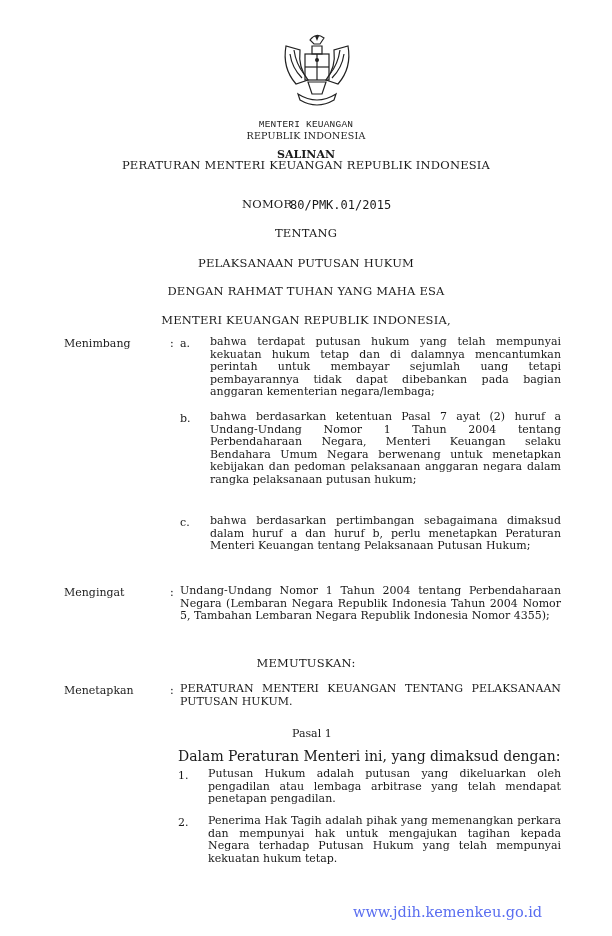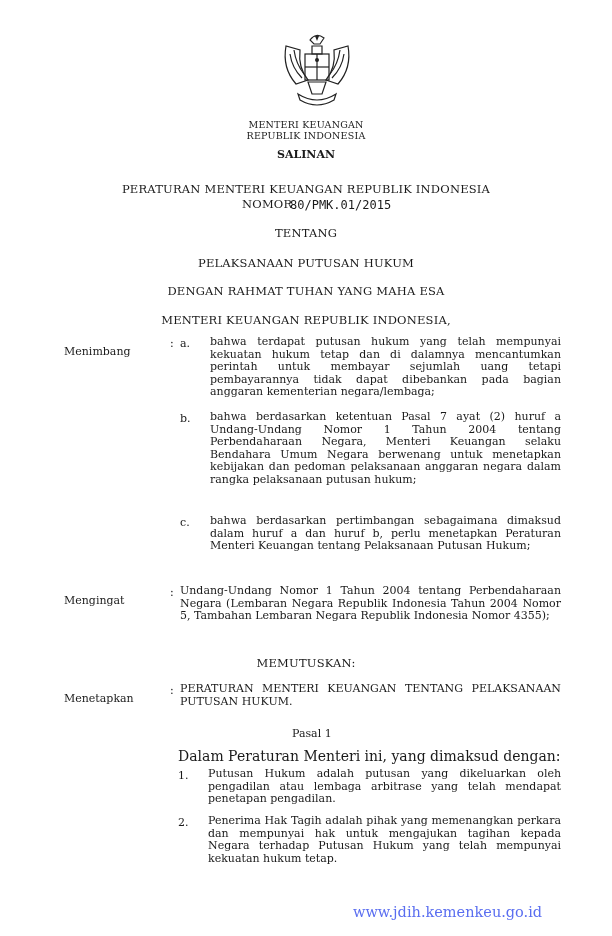--- a/index.html
+++ b/index.html
@@ -5,21 +5,21 @@
     html, body { margin: 0; padding: 0; background: #ffffff; }
     body { width: 612px; height: 936px; position: relative; overflow: hidden;
       font-family: "DejaVu Serif", "Liberation Serif", serif; color: #1a1a1a; }
     .abs { position: absolute; }
     .center { position: absolute; left: 0; width: 612px; text-align: center; }
     .emblem { position: absolute; left: 278px; top: 28px; width: 78px; height: 86px; }
     .hdr-small { font-size: 9.5px; letter-spacing: 0.2px; line-height: 11px; }
     .hdr-bold { font-weight: bold; font-size: 11px; }
     .t12 { font-size: 11.5px; letter-spacing: 0.2px; }
     .mono { font-family: "DejaVu Sans Mono", "Liberation Mono", monospace; font-size: 12px; }
-    .label { position: absolute; left: 64px; font-size: 11px; margin-top: 8px; }
+    .label { position: absolute; left: 64px; font-size: 11px; }
     .colon { position: absolute; left: 170px; font-size: 11px; }
     .marker { position: absolute; font-size: 11px; }
     .para { position: absolute; font-size: 11px; line-height: 12.5px; text-align: justify;
       text-align-last: left; }
     .para-right { width: 351px; left: 210px; }
     .url { position: absolute; left: 353px; top: 904px; font-size: 14.5px; color: #5a6ef0; }
   </style>
 </head>
 <body>
 
@@ -38,25 +38,25 @@
     <path d="M34 18 L44 18 L44 26 L34 26 Z"></path>
     <path d="M30 54 L48 54 L44 66 L34 66 Z"></path>
     <path d="M20 66 Q39 78 58 66 L56 72 Q39 82 22 72 Z"></path>
   </g>
   <g fill="#222">
     <circle cx="39" cy="32" r="2"></circle>
     <path d="M37 8 L41 8 L39 13 Z"></path>
   </g>
 </svg>
 
-<div class="center hdr-small" style="top:119px;">MENTERI KEUANGAN</div>
+<div class="center hdr-small" style="top:119px;font-family:Liberation Mono, monospace;">MENTERI KEUANGAN</div>
 <div class="center hdr-small" style="top:130px;">REPUBLIK  INDONESIA</div>
 <div class="center hdr-bold" style="top:148px;">SALINAN</div>
 
-<div class="center t12" style="top:182px;text-align:center;">PERATURAN MENTERI KEUANGAN REPUBLIK INDONESIA</div>
+<div class="center t12" style="top:158px;text-align:center;">PERATURAN MENTERI KEUANGAN REPUBLIK INDONESIA</div>
 <div class="abs t12" style="left:242px; top:197px;">NOMOR</div>
 <div class="abs mono" style="left:290px; top:198px;">80/PMK.01/2015</div>
 <div class="center t12" style="top:226px;">TENTANG</div>
 <div class="center t12" style="top:256px;">PELAKSANAAN PUTUSAN HUKUM</div>
 <div class="center t12" style="top:284px;">DENGAN RAHMAT TUHAN YANG MAHA ESA</div>
 <div class="center t12" style="top:313px;">MENTERI KEUANGAN REPUBLIK INDONESIA,</div>
 
 <div>
   <div class="label" style="top:337px;">Menimbang</div>
   <div class="colon" style="top:337px;">:</div>

